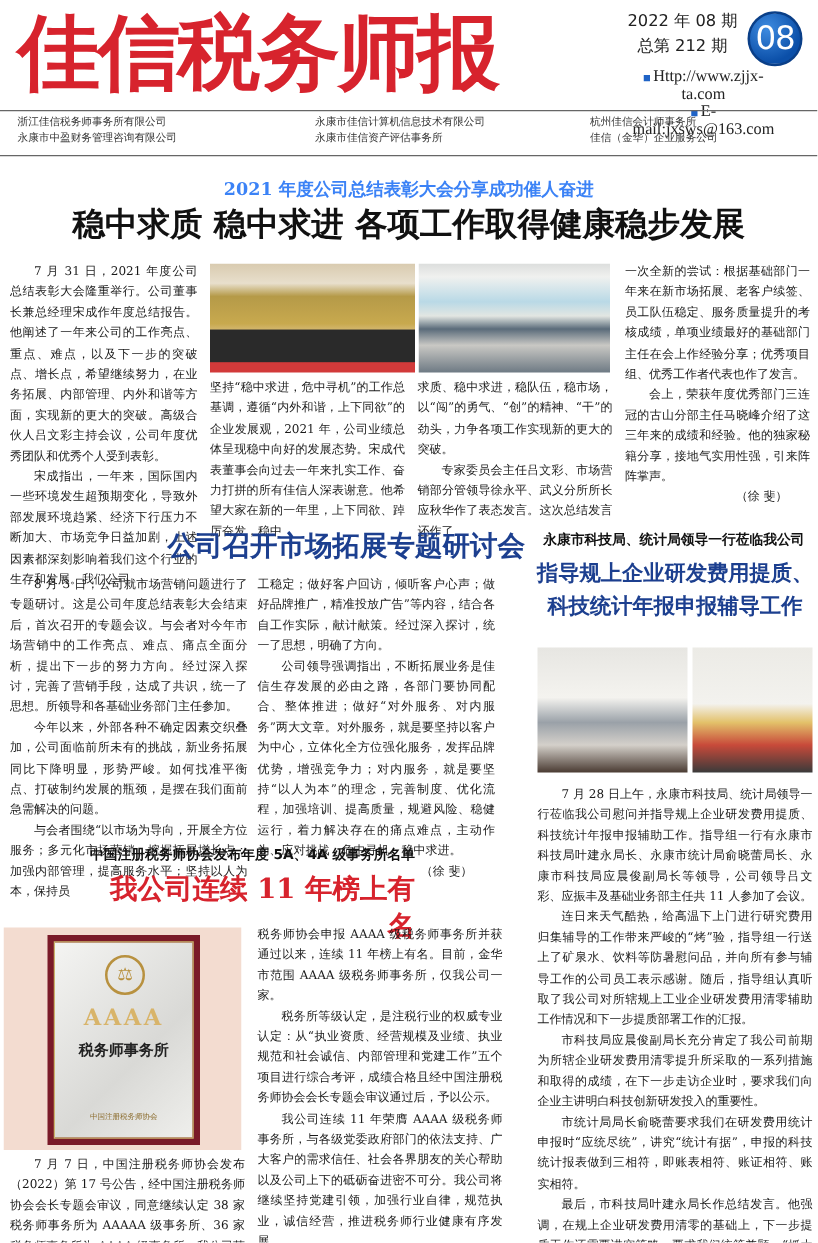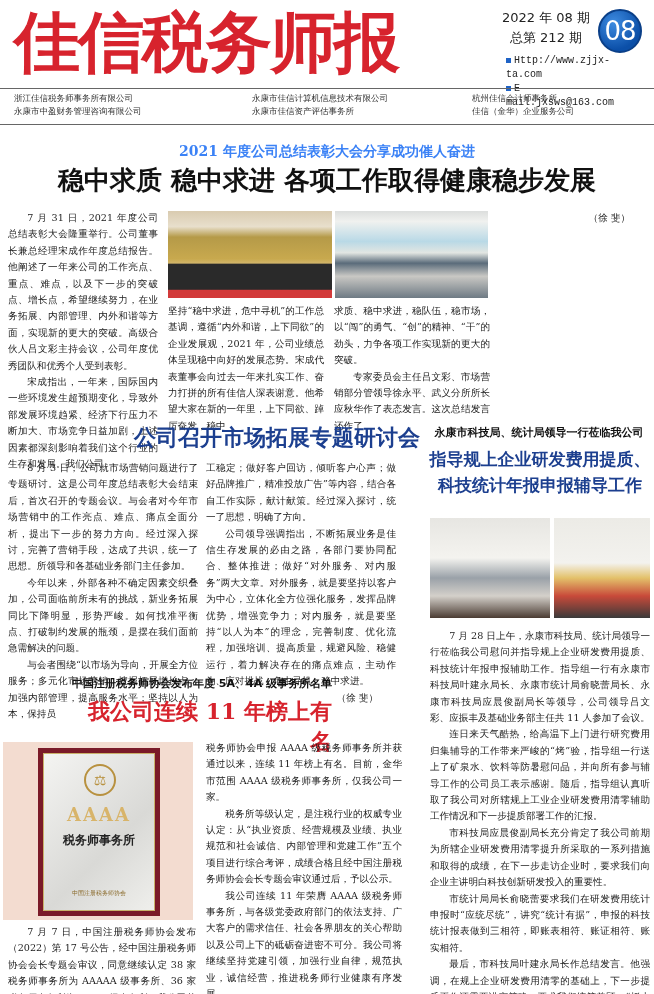--- a/index.html
+++ b/index.html
@@ -3,21 +3,21 @@
 <meta charset="utf-8">
 <style>
   * { box-sizing: border-box; margin: 0; padding: 0; }
   html, body { width: 654px; height: 994px; background: #ffffff; overflow: hidden; }
   body { position: relative; font-family: "DejaVu Serif", "Liberation Serif", serif; color: #1a1a1a; }
 
   .masthead { position: absolute; left: 0; top: 0; width: 530px; height: 86px; }
   .mast-title { position: absolute; left: 14px; top: 4px; font-family: "DejaVu Serif", serif; font-weight: bold; font-size: 66px; line-height: 76px; color: #d7232d; letter-spacing: -2px; }
   .issue-box { position: absolute; left: 494px; top: 8px; width: 104px; text-align: center; font-family: "DejaVu Sans", sans-serif; font-size: 13px; line-height: 20px; color: #222; }
   .badge { position: absolute; left: 598px; top: 9px; width: 44px; height: 44px; border-radius: 50%; background: radial-gradient(circle at 35% 30%, #3e8be0, #0b4fa8 70%); border: 2px solid #0a3f88; color: #fff; font-family: "DejaVu Sans", sans-serif; font-size: 26px; line-height: 40px; text-align: center; letter-spacing: -1px; }
-  .contact { position: absolute; left: 506px; top: 54px; font-family: Liberation Mono, monospace; font-size: 10px; line-height: 14px; color: #222; }
+  .contact { position: absolute; left: 506px; top: 54px; font-family: Liberation Serif, serif; font-size: 13px; line-height: 14px; color: #222; text-align: center; }
   .contact .sq { display: inline-block; width: 5px; height: 5px; background: #1f63c6; margin-right: 3px; vertical-align: middle; }
 
   .rule { position: absolute; left: 0; width: 654px; height: 1px; background: #666; }
   .affiliates { position: absolute; left: 14px; top: 92px; width: 630px; height: 30px; font-family: "DejaVu Sans", sans-serif; font-size: 8.5px; line-height: 13px; color: #333; }
   .aff-col { position: absolute; top: 0; }
 
   .kicker { position: absolute; text-align: center; font-weight: bold; }
   .head-main { position: absolute; left: 0; width: 654px; text-align: center; font-family: "DejaVu Sans", sans-serif; font-weight: bold; font-size: 26px; color: #111; }
 
   .col { position: absolute; font-family: "DejaVu Serif", serif; font-size: 9.6px; line-height: 16.4px; color: #1a1a1a; text-align: justify; }
@@ -84,20 +84,22 @@
 <div class="photo ph-hall" style="left:335px; top:211px; width:153px; height:87px;"></div>
 
 <div class="col" style="left:168px; top:303px; width:156px;">
   <p class="cont">坚持“稳中求进，危中寻机”的工作总基调，遵循“内外和谐，上下同欲”的企业发展观，2021 年，公司业绩总体呈现稳中向好的发展态势。宋成代表董事会向过去一年来扎实工作、奋力打拼的所有佳信人深表谢意。他希望大家在新的一年里，上下同欲、踔厉奋发，稳中</p>
 </div>
 <div class="col" style="left:334px; top:303px; width:156px;">
   <p class="cont">求质、稳中求进，稳队伍，稳市场，以“闯”的勇气、“创”的精神、“干”的劲头，力争各项工作实现新的更大的突破。</p>
   <p>专家委员会主任吕文彩、市场营销部分管领导徐永平、武义分所所长应秋华作了表态发言。这次总结发言还作了</p>
 </div>
 <div class="col" style="left:500px; top:210px; width:148px;">
+  <p class="cont">一次全新的尝试：根据基础部门一年来在新市场拓展、老客户续签、员工队伍稳定、服务质量提升的考核成绩，单项业绩最好的基础部门主任在会上作经验分享；优秀项目组、优秀工作者代表也作了发言。</p>
+  <p>会上，荣获年度优秀部门三连冠的古山分部主任马晓峰介绍了这三年来的成绩和经验。他的独家秘籍分享，接地气实用性强，引来阵阵掌声。</p>
   <div class="byline">（徐 斐）</div>
 </div>
 
 <div class="kicker" style="left:0; top:422px; width:420px; font-size:22px; color:#1c3f8f; line-height:30px;text-align:right;">公司召开市场拓展专题研讨会</div>
 <div class="col" style="left:8px; top:460px; width:190px;">
   <p>8 月 3 日，公司就市场营销问题进行了专题研讨。这是公司年度总结表彰大会结束后，首次召开的专题会议。与会者对今年市场营销中的工作亮点、难点、痛点全面分析，提出下一步的努力方向。经过深入探讨，完善了营销手段，达成了共识，统一了思想。所领导和各基础业务部门主任参加。</p>
   <p>今年以来，外部各种不确定因素交织叠加，公司面临前所未有的挑战，新业务拓展同比下降明显，形势严峻。如何找准平衡点、打破制约发展的瓶颈，是摆在我们面前急需解决的问题。</p>
   <p>与会者围绕“以市场为导向，开展全方位服务；多元化市场营销，挖掘拓展增长点；加强内部管理，提高服务水平；坚持以人为本，保持员</p>
 </div>
 <div class="col" style="left:206px; top:460px; width:190px;">

